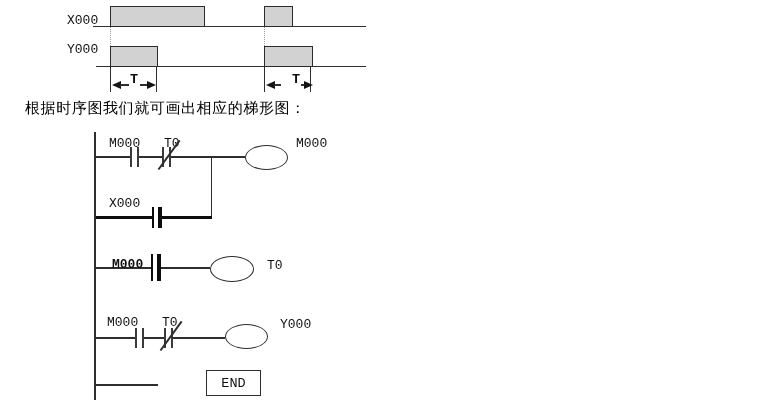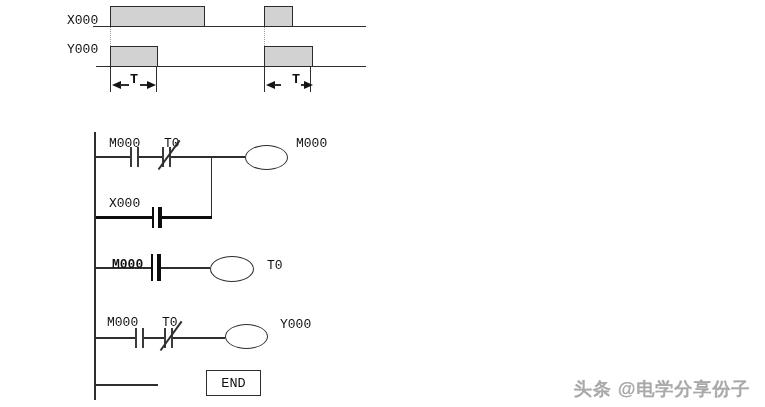--- a/index.html
+++ b/index.html
@@ -62,20 +62,21 @@
 
     <div class="vline" style="left:263.5px;top:67px;height:25px;"></div>
     <div class="vline" style="left:310px;top:67px;height:25px;"></div>
     <div class="arrL" style="left:266px;top:81px;"></div>
     <div class="hline" style="left:274px;top:84.3px;width:7px;"></div>
     <span class="t-label" style="left:292px;top:72px;">T</span>
     <div class="hline" style="left:301px;top:84.3px;width:4px;"></div>
     <div class="arrR" style="left:304px;top:81px;"></div>
   </div>
 
+  <div class="heading" style="left:25px;top:99px;">根据时序图我们就可画出相应的梯形图：</div>
 
   <div class="abs" style="left:0;top:125px;width:420px;height:282px;">
 
     <div class="vline" style="left:94px;top:7px;width:2px;height:268px;"></div>
 
     <div class="hline" style="left:96px;top:31.3px;width:149px;"></div>
     <span class="lad-label" style="left:109px;top:11px;">M000</span>
     <div class="contact" style="left:130px;top:22px;width:9px;height:20px;"></div>
     <span class="lad-label" style="left:164px;top:11px;">T0</span>
     <div class="contact" style="left:162px;top:22px;width:9px;height:20px;"></div>
@@ -102,15 +103,14 @@
     <div class="slash" style="left:153px;top:210px;width:36px;"></div>
     <div class="coil" style="left:225px;top:198.5px;width:43px;height:25px;"></div>
     <span class="lad-label" style="left:280px;top:192px;">Y000</span>
 
     <div class="hline" style="left:96px;top:259.3px;width:62px;"></div>
     <div class="end-box" style="left:158px;top:245px;width:55px;height:26px;margin-left:48px;">
       <span>END</span>
     </div>
   </div>
 
-  <div class="watermark" style="left:574px;top:377px;">头条 @电学分享份子</div>
 
 </div>
 
 </body></html>

